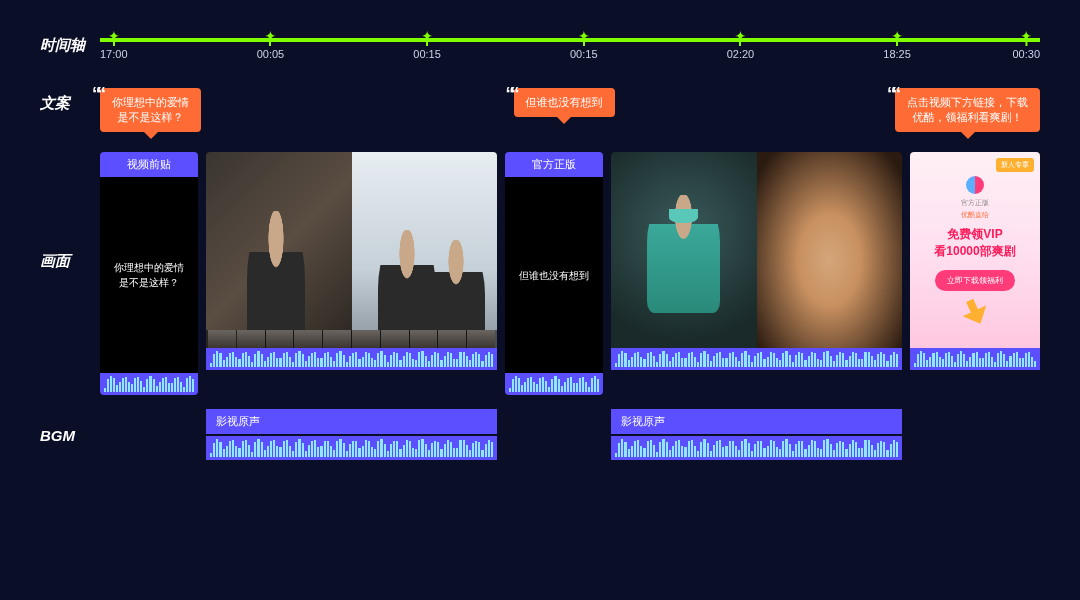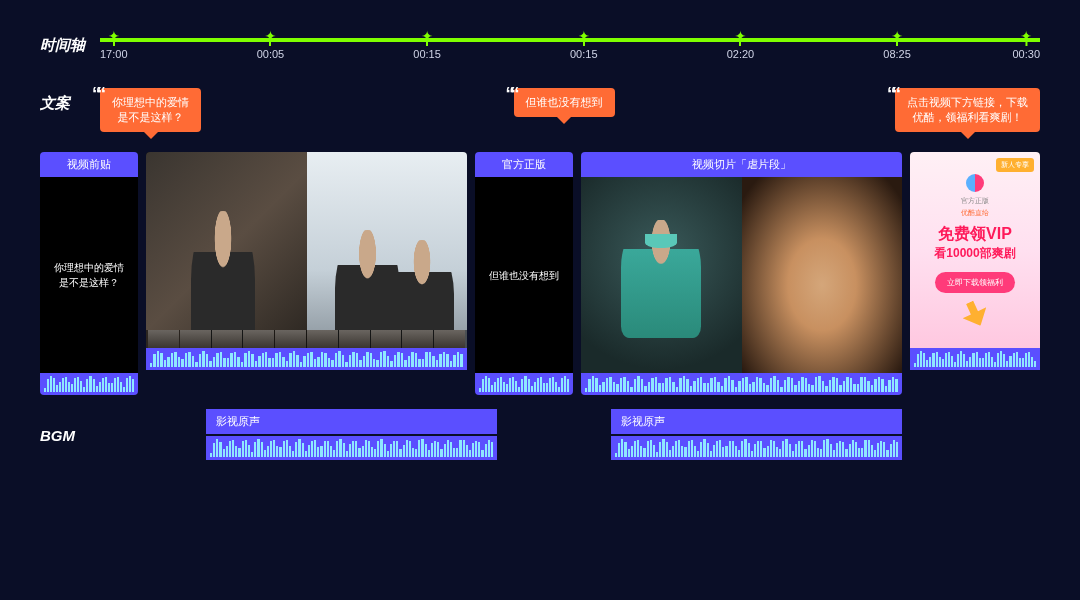--- a/index.html
+++ b/index.html
@@ -43,21 +43,21 @@
 .surgery-half{flex:1;position:relative}
 .surgery-half.l{background:radial-gradient(circle at 50% 40%,#3a5a5a 0%,#1a2a2a 80%)}
 .surgery-half.r{background:radial-gradient(ellipse at 50% 55%,#d4a67a 0%,#c89060 30%,#2a1a10 90%)}
 .surgeon{position:absolute;left:25%;top:22%;width:50%;height:60%;background:radial-gradient(ellipse at 50% 18%,#c9a88a 0%,#c9a88a 16%,transparent 17%),linear-gradient(180deg,transparent 25%,#3aa89a 25%,#2a8a7a 100%);border-radius:40% 40% 10% 10%}
 .surgeon::after{content:"";position:absolute;top:12%;left:30%;width:40%;height:12%;background:#5ac8b8;border-radius:0 0 40% 40%}
 .endcard{width:100%;height:100%;background:linear-gradient(180deg,#fff0f5 0%,#ffe0f0 50%,#ffc8e0 100%);display:flex;flex-direction:column;align-items:center;justify-content:center;position:relative;padding:10px}
 .endcard .badge{position:absolute;top:6px;right:6px;background:#ffb030;color:#fff;font-size:7px;padding:2px 5px;border-radius:3px}
 .endcard .youku-logo{width:18px;height:18px;background:conic-gradient(#ff3b7a 0deg 180deg,#5ab0ff 180deg 360deg);border-radius:50%;margin-bottom:4px}
 .endcard .sub{font-size:7px;color:#888;margin-bottom:2px}
 .endcard .sub2{font-size:7px;color:#ff6b35;margin-bottom:6px}
-.endcard .main1{font-size:16px;font-weight:700;color:#ff1a5a}
+.endcard .main1{font-size:12px;font-weight:700;color:#ff1a5a}
 .endcard .main2{font-size:12px;font-weight:700;color:#ff1a5a;margin-bottom:10px}
 .endcard .cta{background:#ff3b7a;color:#fff;font-size:8px;padding:5px 12px;border-radius:14px;margin-bottom:8px}
 .endcard .arrow{width:26px;height:26px;background:#ffb030;clip-path:polygon(35% 0,65% 0,65% 45%,100% 45%,50% 100%,0 45%,35% 45%);transform:rotate(-25deg)}
 .bgm-row{display:flex;gap:8px}
 .bgm-block{display:flex;flex-direction:column}
 .bgm-header{background:#5b4fff;color:#fff;font-size:11px;padding:5px 10px}
 .bgm-wave{background:#5b4fff;height:24px;margin-top:2px}
 .filmstrip{position:absolute;bottom:0;left:0;right:0;height:18px;display:flex;gap:1px;padding:0 2px;background:rgba(0,0,0,0.5)}
 .filmstrip span{flex:1;background:linear-gradient(180deg,#6a6560 0%,#3a3530 100%)}
 .row-label-align-center{padding-top:100px}
@@ -90,21 +90,21 @@
         <div class="tick" style="left:50%">
             <span class="tick-star">✦</span>
             <span class="tick-label">00:15</span>
           </div>
         <div class="tick" style="left:66.67%">
             <span class="tick-star">✦</span>
             <span class="tick-label">02:20</span>
           </div>
         <div class="tick" style="left:83.33%">
             <span class="tick-star">✦</span>
-            <span class="tick-label">08:25</span>
+            <span class="tick-label">18:25</span>
           </div>
         <div class="tick" style="left:100%;transform:translateX(-100%)">
             <span class="tick-star">✦</span>
             <span class="tick-label">00:30</span>
           </div>
       </div>
     </div>
   </div>
 
   <div class="row">
@@ -112,20 +112,21 @@
     <div class="row-body copy-row">
       <div class="bubble" style="left:0"><span style="white-space:pre-line">你理想中的爱情
 是不是这样？</span></div>
       <div class="bubble" style="left:44%"><span>但谁也没有想到</span></div>
       <div class="bubble" style="right:0"><span style="white-space:pre-line">点击视频下方链接，下载
 优酷，领福利看爽剧！</span></div>
     </div>
   </div>
 
   <div class="row">
+    <div class="row-label row-label-align-center">画面</div>
     <div class="row-body clips-row">
 
       <div class="clip" style="flex:0 0 98px">
         <div class="clip-header">视频前贴</div>
         <div class="clip-body">
             <div class="clip-text" style="white-space:pre-line">你理想中的爱情
 是不是这样？</div>
           </div>
         <div class="clip-wave">
             <div class="wave-bars">
@@ -318,21 +319,20 @@
               <span style="height: 63.6779%;"></span>
               <span style="height: 33.4548%;"></span>
               <span style="height: 85.2786%;"></span>
               <span style="height: 98.9875%;"></span>
               <span style="height: 79.5754%;"></span>
             </div>
           </div>
       </div>
 
       <div class="clip" style="flex:1 1 290px">
-        <div class="clip-header">视频切片「虐片段」</div>
         <div class="clip-body">
           <div class="surgery">
             <div class="surgery-half l">
                 <div class="surgeon"></div>
               </div>
             <div class="surgery-half r"></div>
           </div>
         </div>
         <div class="clip-wave">
             <div class="wave-bars">

